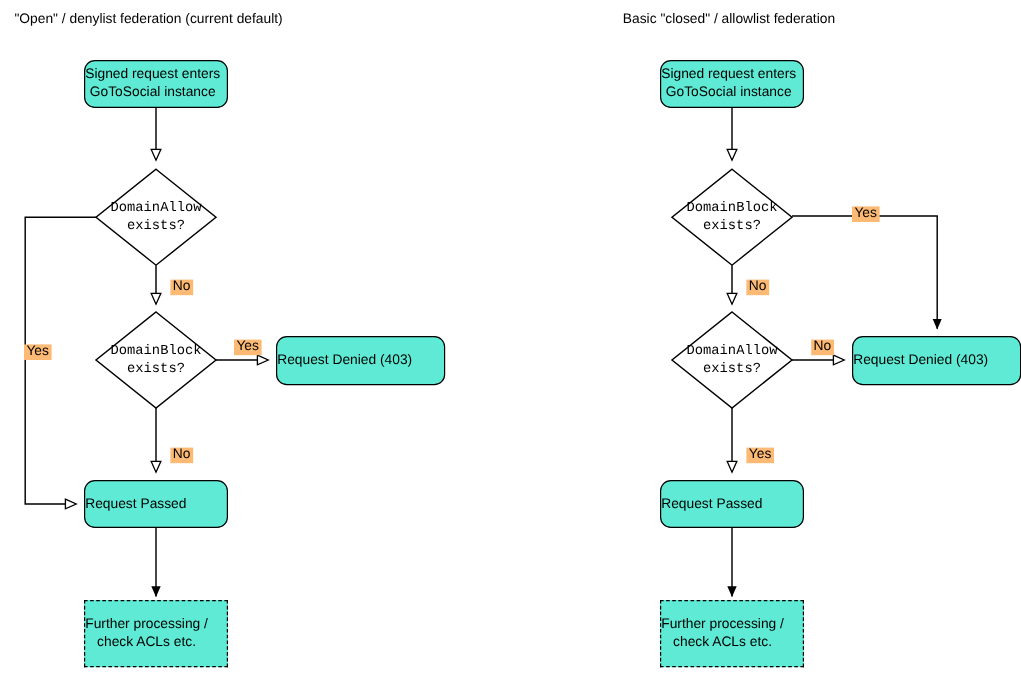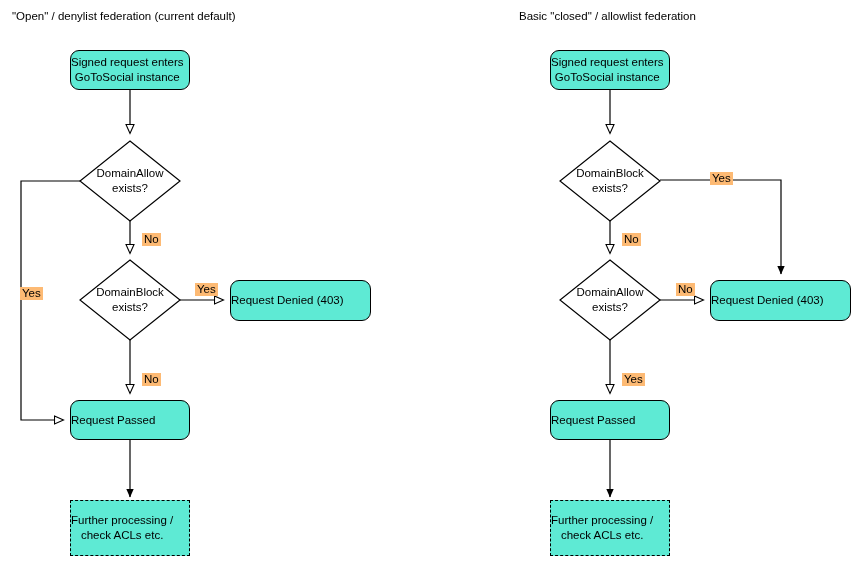--- a/index.html
+++ b/index.html
@@ -48,20 +48,21 @@
     border-radius: 9px;
   }
   .dashed {
     border: 1.3px dashed #000000;
     border-radius: 0;
   }
   .diamond-wrap {
     position: absolute;
     width: 100px;
     height: 80px;
+    font-family: Liberation Mono, monospace;
   }
   .diamond-wrap svg {
     position: absolute;
     left: 0; top: 0;
     width: 100px; height: 80px;
     overflow: visible;
   }
   .diamond-label {
     position: absolute;
     left: 0; top: 0;

